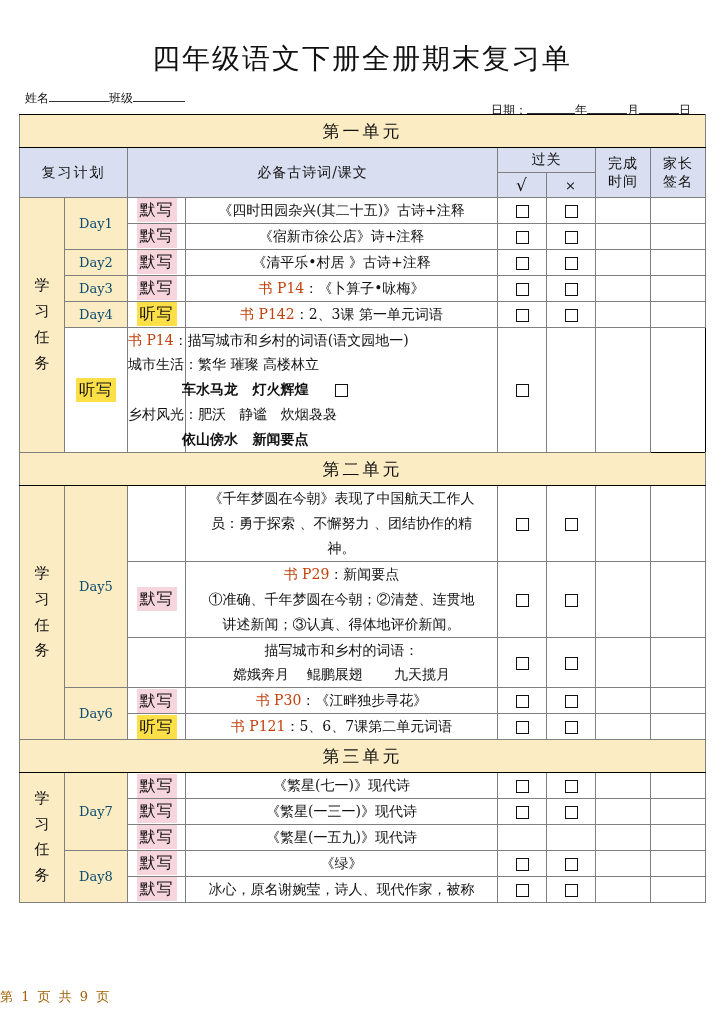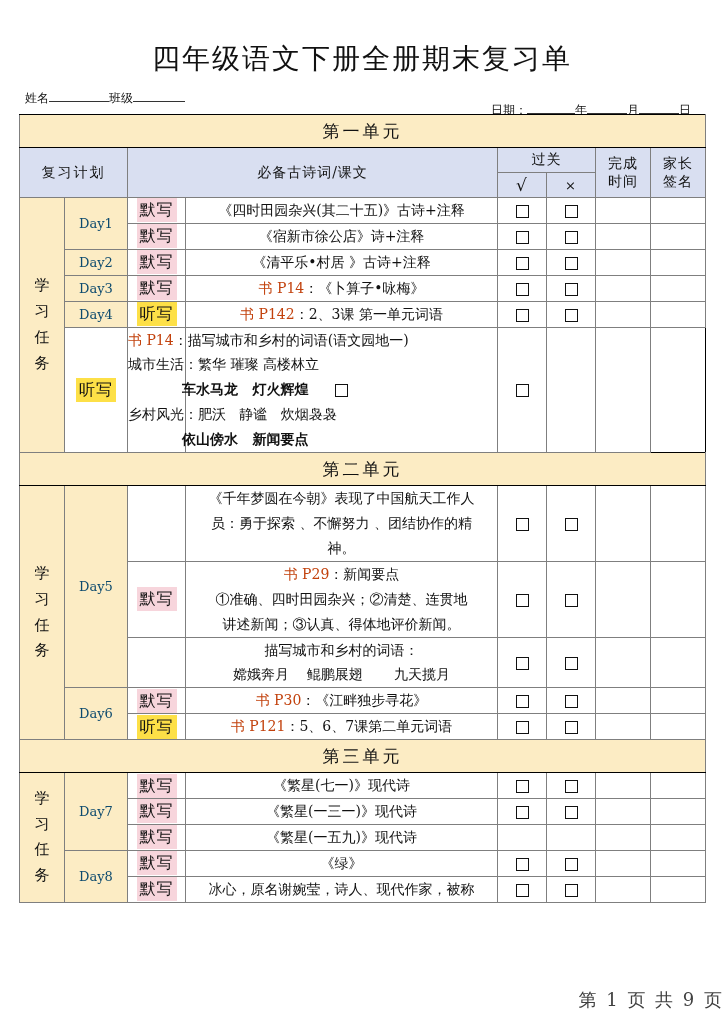--- a/index.html
+++ b/index.html
@@ -161,23 +161,23 @@
     vertical-align: middle;
   }
   .blank-cell { background: #fff; }
 
   
   .footer {
     position: absolute;
     left: 0;
     right: 0;
     top: 988px;
-    text-align: right;
-    font-size: 18px;
-    color: #404040;
+    text-align: left;
+    font-size: 13px;
+    color: #a16207;
     letter-spacing: 2px;
     font-family: "DejaVu Serif", "Liberation Serif", serif;
   }
 </style>
 </head>
 <body>
 
 <div class="page">
 
   <h1 class="doc-title">四年级语文下册全册期末复习单</h1>
@@ -310,21 +310,21 @@
           </td>
           <td class="box-cell"><span class="chk"></span></td>
           <td class="box-cell"><span class="chk"></span></td>
           <td class="blank-cell"></td>
           <td class="blank-cell"></td>
         </tr>
         <tr>
           <td class="type-cell"><span class="tag mx">默写</span></td>
           <td class="text-cell">
             <span class="ln"><span class="red">书 P29</span>：新闻要点</span>
-            <span class="ln">①准确、四时田园杂兴；②清楚、连贯地</span>
+            <span class="ln">①准确、千年梦圆在今朝；②清楚、连贯地</span>
             <span class="ln">讲述新闻；③认真、得体地评价新闻。</span>
           </td>
           <td class="box-cell"><span class="chk"></span></td>
           <td class="box-cell"><span class="chk"></span></td>
           <td class="blank-cell"></td>
           <td class="blank-cell"></td>
         </tr>
         <tr>
           <td class="type-cell"></td>
           <td class="text-cell">

